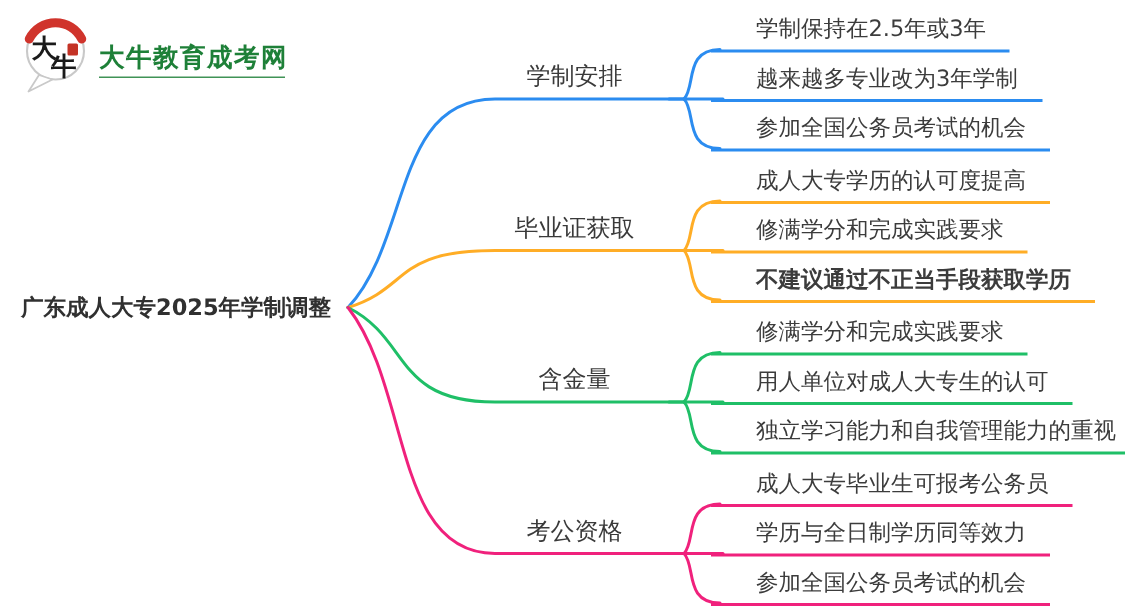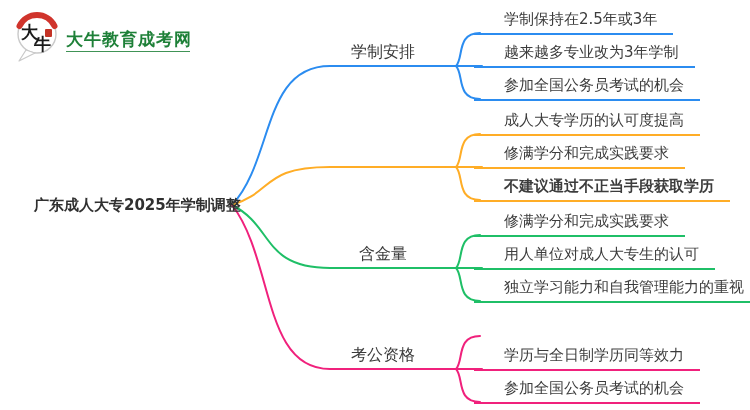--- a/index.html
+++ b/index.html
@@ -23,21 +23,21 @@
     font-size:13px;font-weight:bold;color:var(--brand);
     letter-spacing:.4px;line-height:16px;white-space:nowrap;
   }
 
   
   svg.lines{position:absolute;left:0;top:0;}
   svg.lines g path{stroke:var(--c);fill:none;stroke-width:2;stroke-linecap:round;}
 
   .root-topic{
     position:absolute;left:14px;top:192px;height:26px;line-height:26px;
-    font-size:15px;font-weight:600;color:#303030;white-space:nowrap;margin-left:20px;
+    font-size:15px;font-weight:600;color:#303030;white-space:nowrap;
   }
   .branch-label{
     position:absolute;left:308px;width:150px;height:26px;line-height:24px;
     text-align:center;font-size:16px;font-weight:500;color:#3a3a3a;white-space:nowrap;font-family:Liberation Serif, serif;
   }
   .leaf{
     position:absolute;left:474px;height:26px;line-height:24px;
     font-size:15px;font-weight:500;color:#3c3c3c;white-space:nowrap;
     padding:0 16px 0 30px;border-bottom:2px solid var(--c);
   }
@@ -85,31 +85,33 @@
       <path d="M232 205 C274 259 262 369 330 369 L456 369"></path>
       <path d="M456 369 C464 361 456 336 480 336"></path>
       <path d="M446 369 L482 369"></path>
       <path d="M456 369 C464 377 456 402 480 402"></path>
     </g>
   </svg>
 
   <div class="root-topic">广东成人大专2025年学制调整</div>
 
   <div class="branch-label" style="top: 40px; --c: #2b8cf0;">学制安排</div>
+  <div class="branch-label" style="top: 141px; --c: #ffad26;">毕业证获取</div>
   <div class="branch-label" style="top: 242px; --c: #1fbf67;">含金量</div>
   <div class="branch-label" style="top: 343px; --c: #f0217c;">考公资格</div>
 
   <div class="leaf" style="top: 7px; --c: #2b8cf0;">学制保持在2.5年或3年</div>
   <div class="leaf" style="top: 40px; --c: #2b8cf0;">越来越多专业改为3年学制</div>
   <div class="leaf" style="top: 73px; --c: #2b8cf0;">参加全国公务员考试的机会</div>
 
   <div class="leaf" style="top: 108px; --c: #ffad26;">成人大专学历的认可度提高</div>
   <div class="leaf" style="top: 141px; --c: #ffad26;">修满学分和完成实践要求</div>
   <div class="leaf" style="top: 174px; font-weight: bold; --c: #ffad26;">不建议通过不正当手段获取学历</div>
 
   <div class="leaf" style="top: 209px; --c: #1fbf67;">修满学分和完成实践要求</div>
   <div class="leaf" style="top: 242px; --c: #1fbf67;">用人单位对成人大专生的认可</div>
   <div class="leaf" style="top: 275px; --c: #1fbf67;">独立学习能力和自我管理能力的重视</div>
 
+  <div class="leaf" style="top: 310px; --c: #f0217c;">成人大专毕业生可报考公务员</div>
   <div class="leaf" style="top: 343px; --c: #f0217c;">学历与全日制学历同等效力</div>
   <div class="leaf" style="top: 376px; --c: #f0217c;">参加全国公务员考试的机会</div>
 
 </div>
 
 </body></html>

